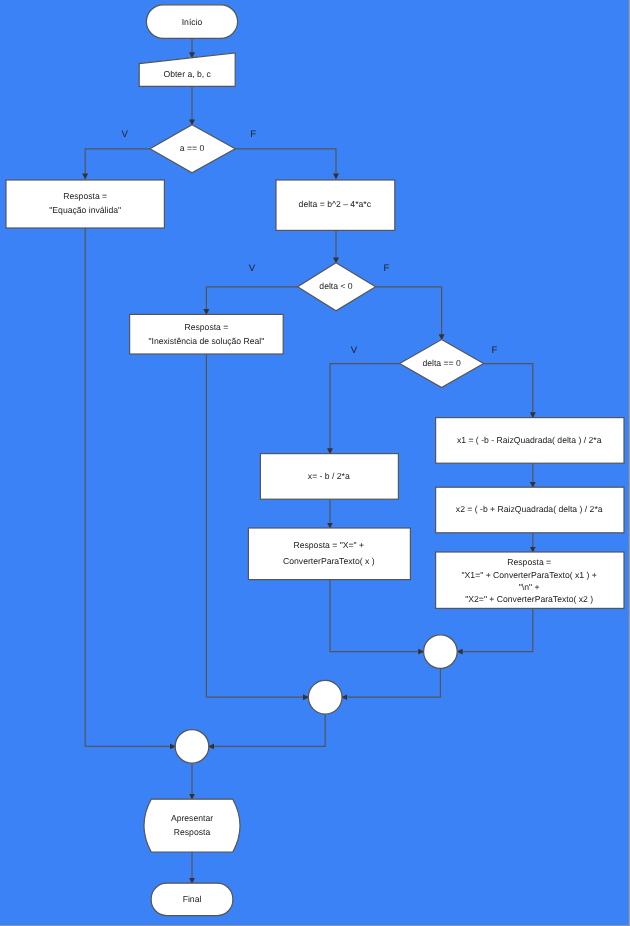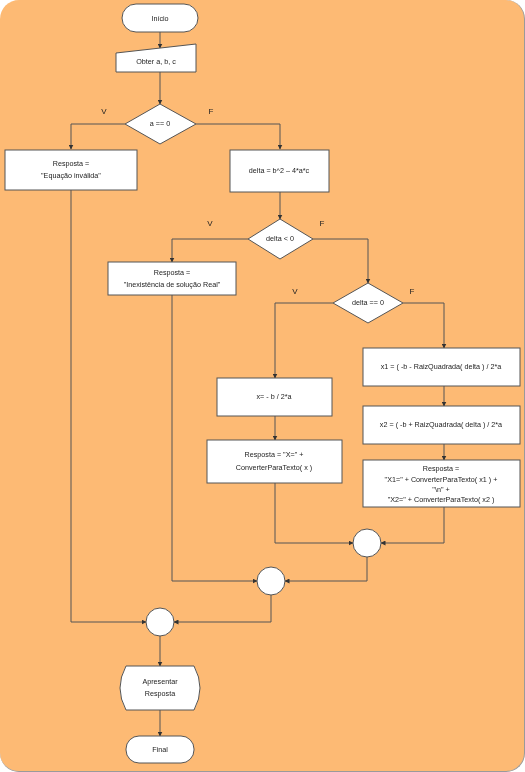--- a/index.html
+++ b/index.html
@@ -8,26 +8,25 @@
     padding: 0;
     background: #ffffff;
   }
   body {
     font-family: "Liberation Sans", sans-serif;
   }
   #page {
     position: relative;
     width: 525px;
     height: 772px;
-    background: #fdba74;
+    background: #3b82f6;
     overflow: hidden;
     border-right: 1px solid #9a9a9a;
     border-bottom: 1px solid #9a9a9a;
     box-sizing: border-box;
-    border-radius: 19px;
   }
   #page::after {
     content: "";
     position: absolute;
     right: 0;
     bottom: 0;
     width: 3px;
     height: 3px;
   }
   #diagram {

